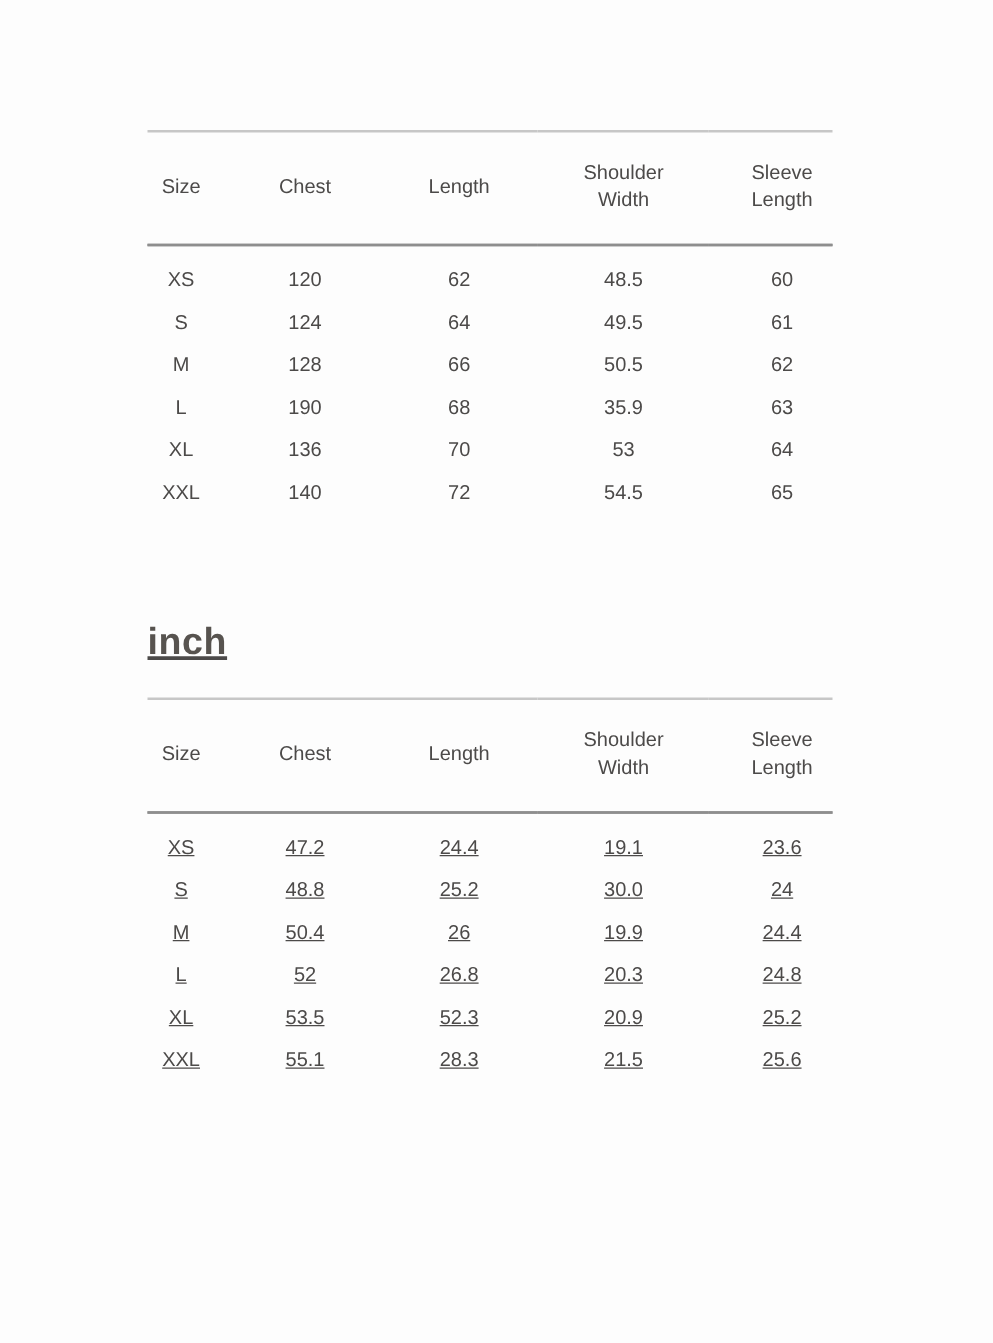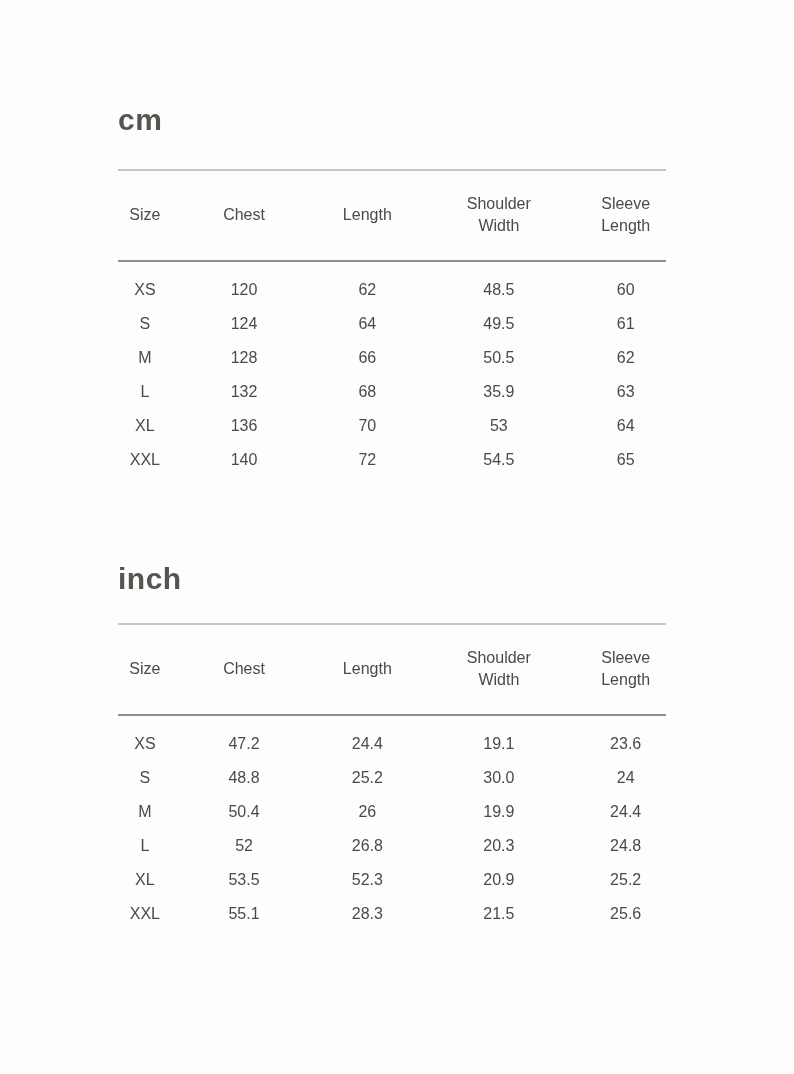--- a/index.html
+++ b/index.html
@@ -26,21 +26,21 @@
   }
   .unit-title {
     margin: 0;
     font-size: 30px;
     line-height: 31px;
     font-weight: 600;
     color: var(--title-text);
     letter-spacing: 0.5px;
   }
   .s-cm .unit-title { margin-bottom: 34px; }
-  .s-inch { margin-top: 86px; }
+  .s-inch { margin-top: 86px; text-decoration: underline; }
   .s-inch .unit-title { margin-bottom: 29px; }
 
   table.size-table {
     width: 548px;
     table-layout: fixed;
     border-collapse: collapse;
   }
   table.size-table col.c1 { width: 12%; }
   table.size-table col.c2 { width: 22%; }
   table.size-table col.c3 { width: 23%; }
@@ -74,21 +74,20 @@
   tbody tr:first-child td { padding-top: 18px; }
   th:first-child, td:first-child { padding-right: 12px; }
   th:last-child, td:last-child { padding-left: 18px; }
 </style>
 </head>
 <body>
 
 <div class="page">
 
   <section class="unit-section s-cm">
-    <h2 class="unit-title">cm</h2>
     <table class="size-table">
         <colgroup>
           <col class="c1">
           <col class="c2">
           <col class="c3">
           <col class="c4">
           <col class="c5">
         </colgroup>
         <thead>
           <tr>
@@ -116,21 +115,21 @@
           </tr>
           <tr>
             <td>M</td>
             <td>128</td>
             <td>66</td>
             <td>50.5</td>
             <td>62</td>
           </tr>
           <tr>
             <td>L</td>
-            <td>132</td>
+            <td>190</td>
             <td>68</td>
             <td>35.9</td>
             <td>63</td>
           </tr>
           <tr>
             <td>XL</td>
             <td>136</td>
             <td>70</td>
             <td>53</td>
             <td>64</td>

